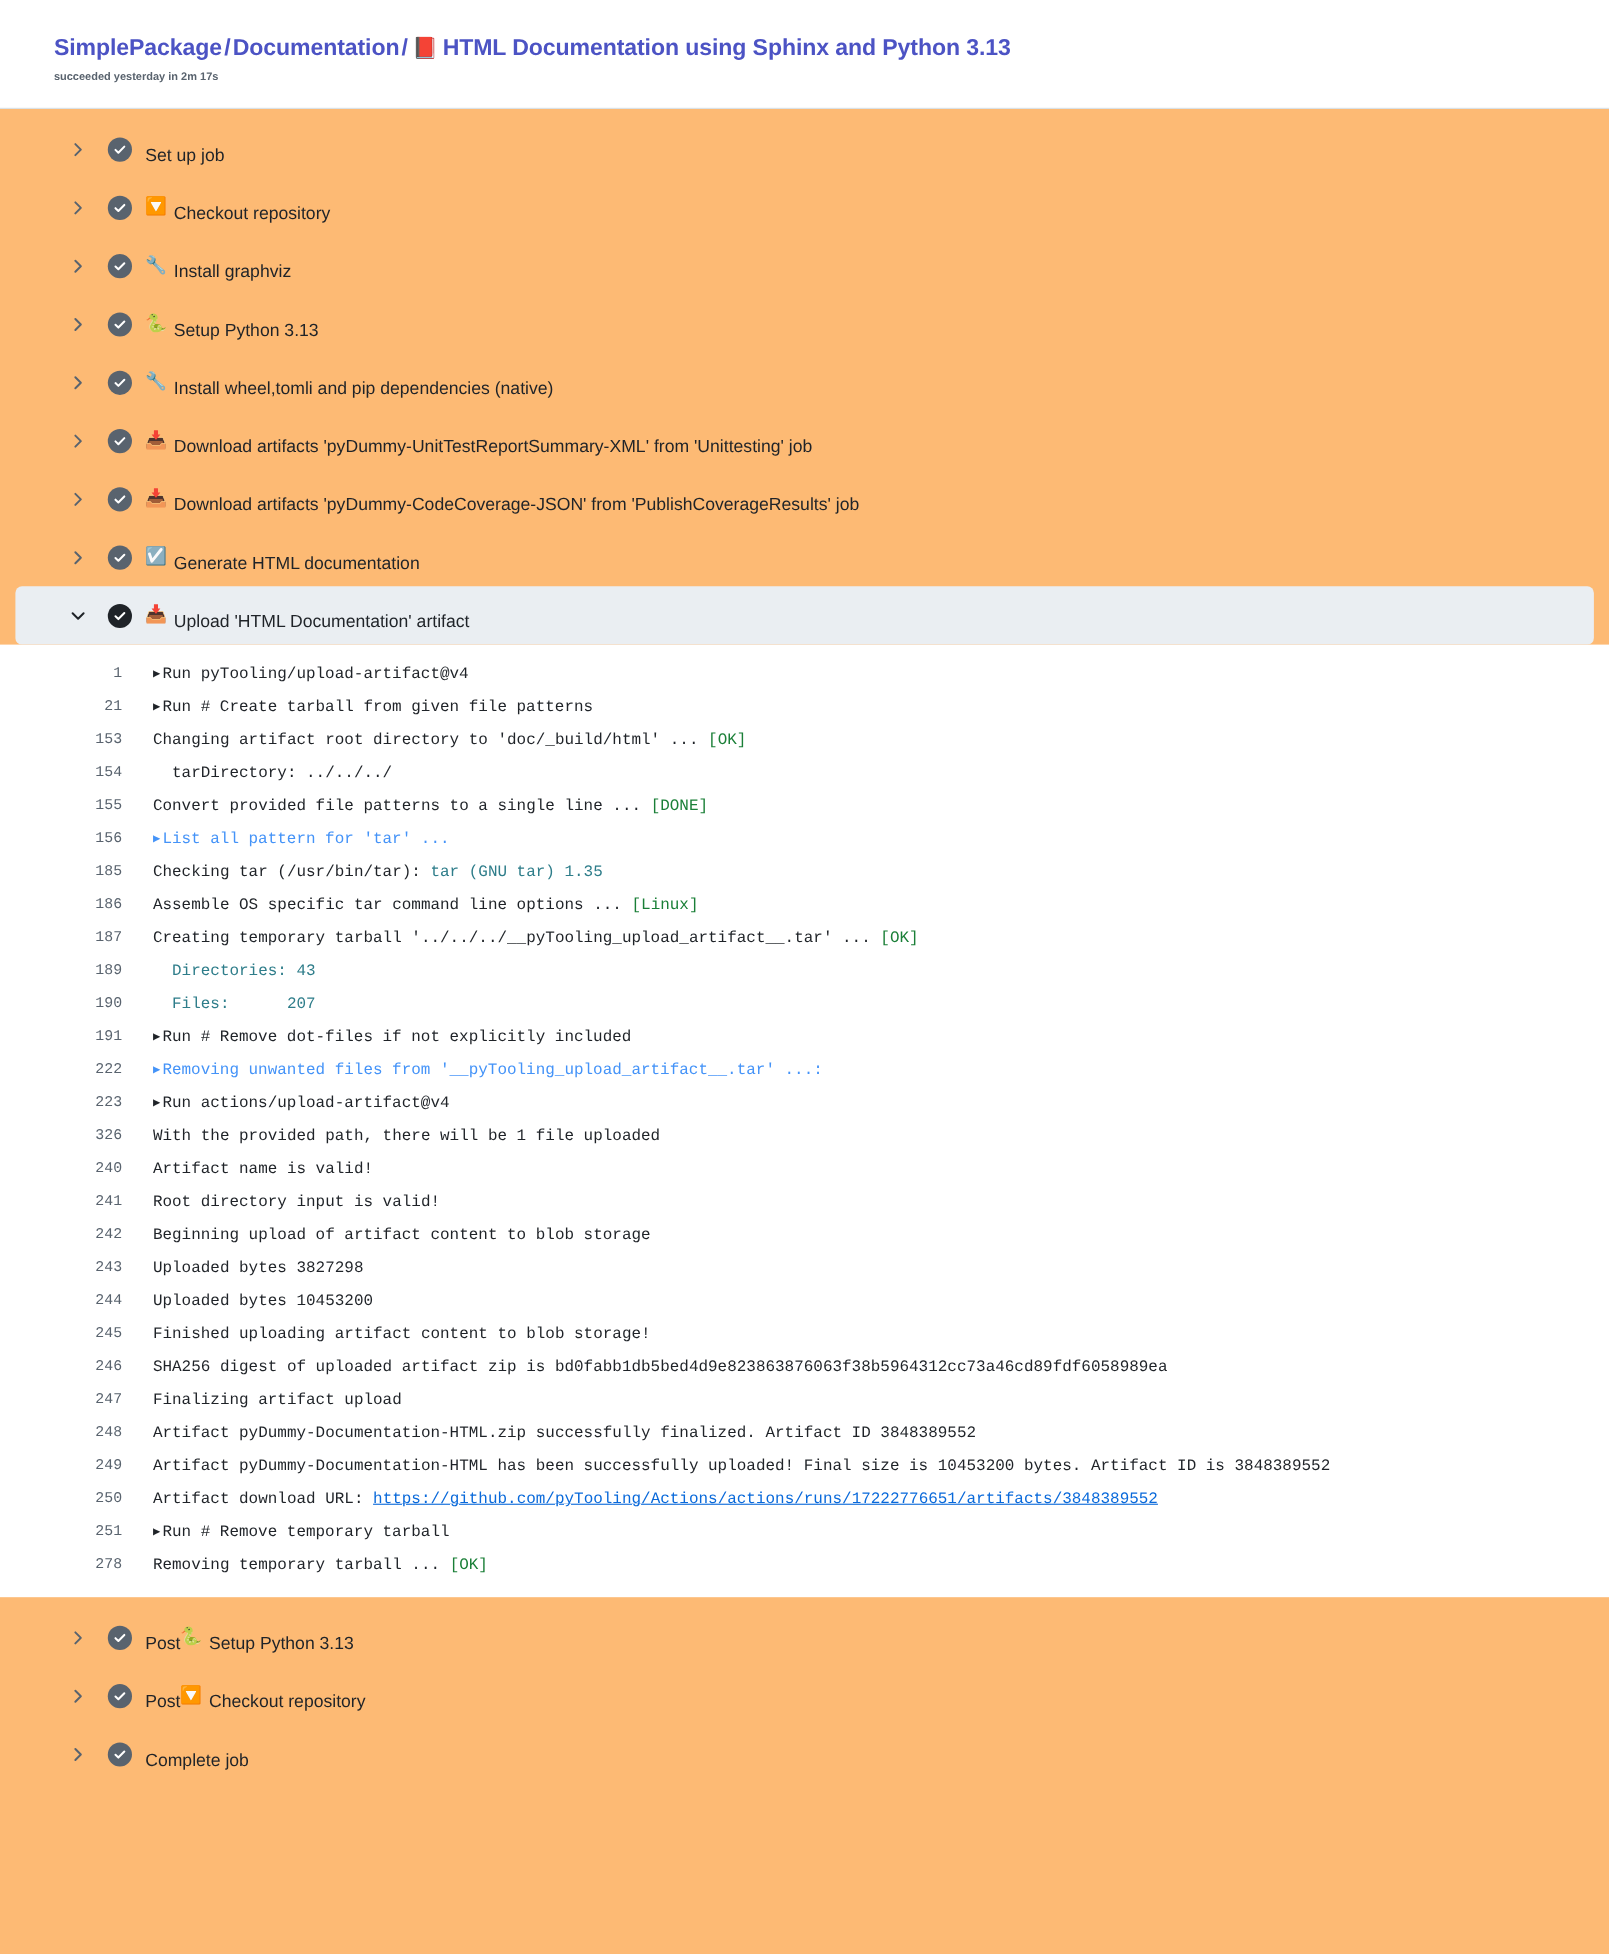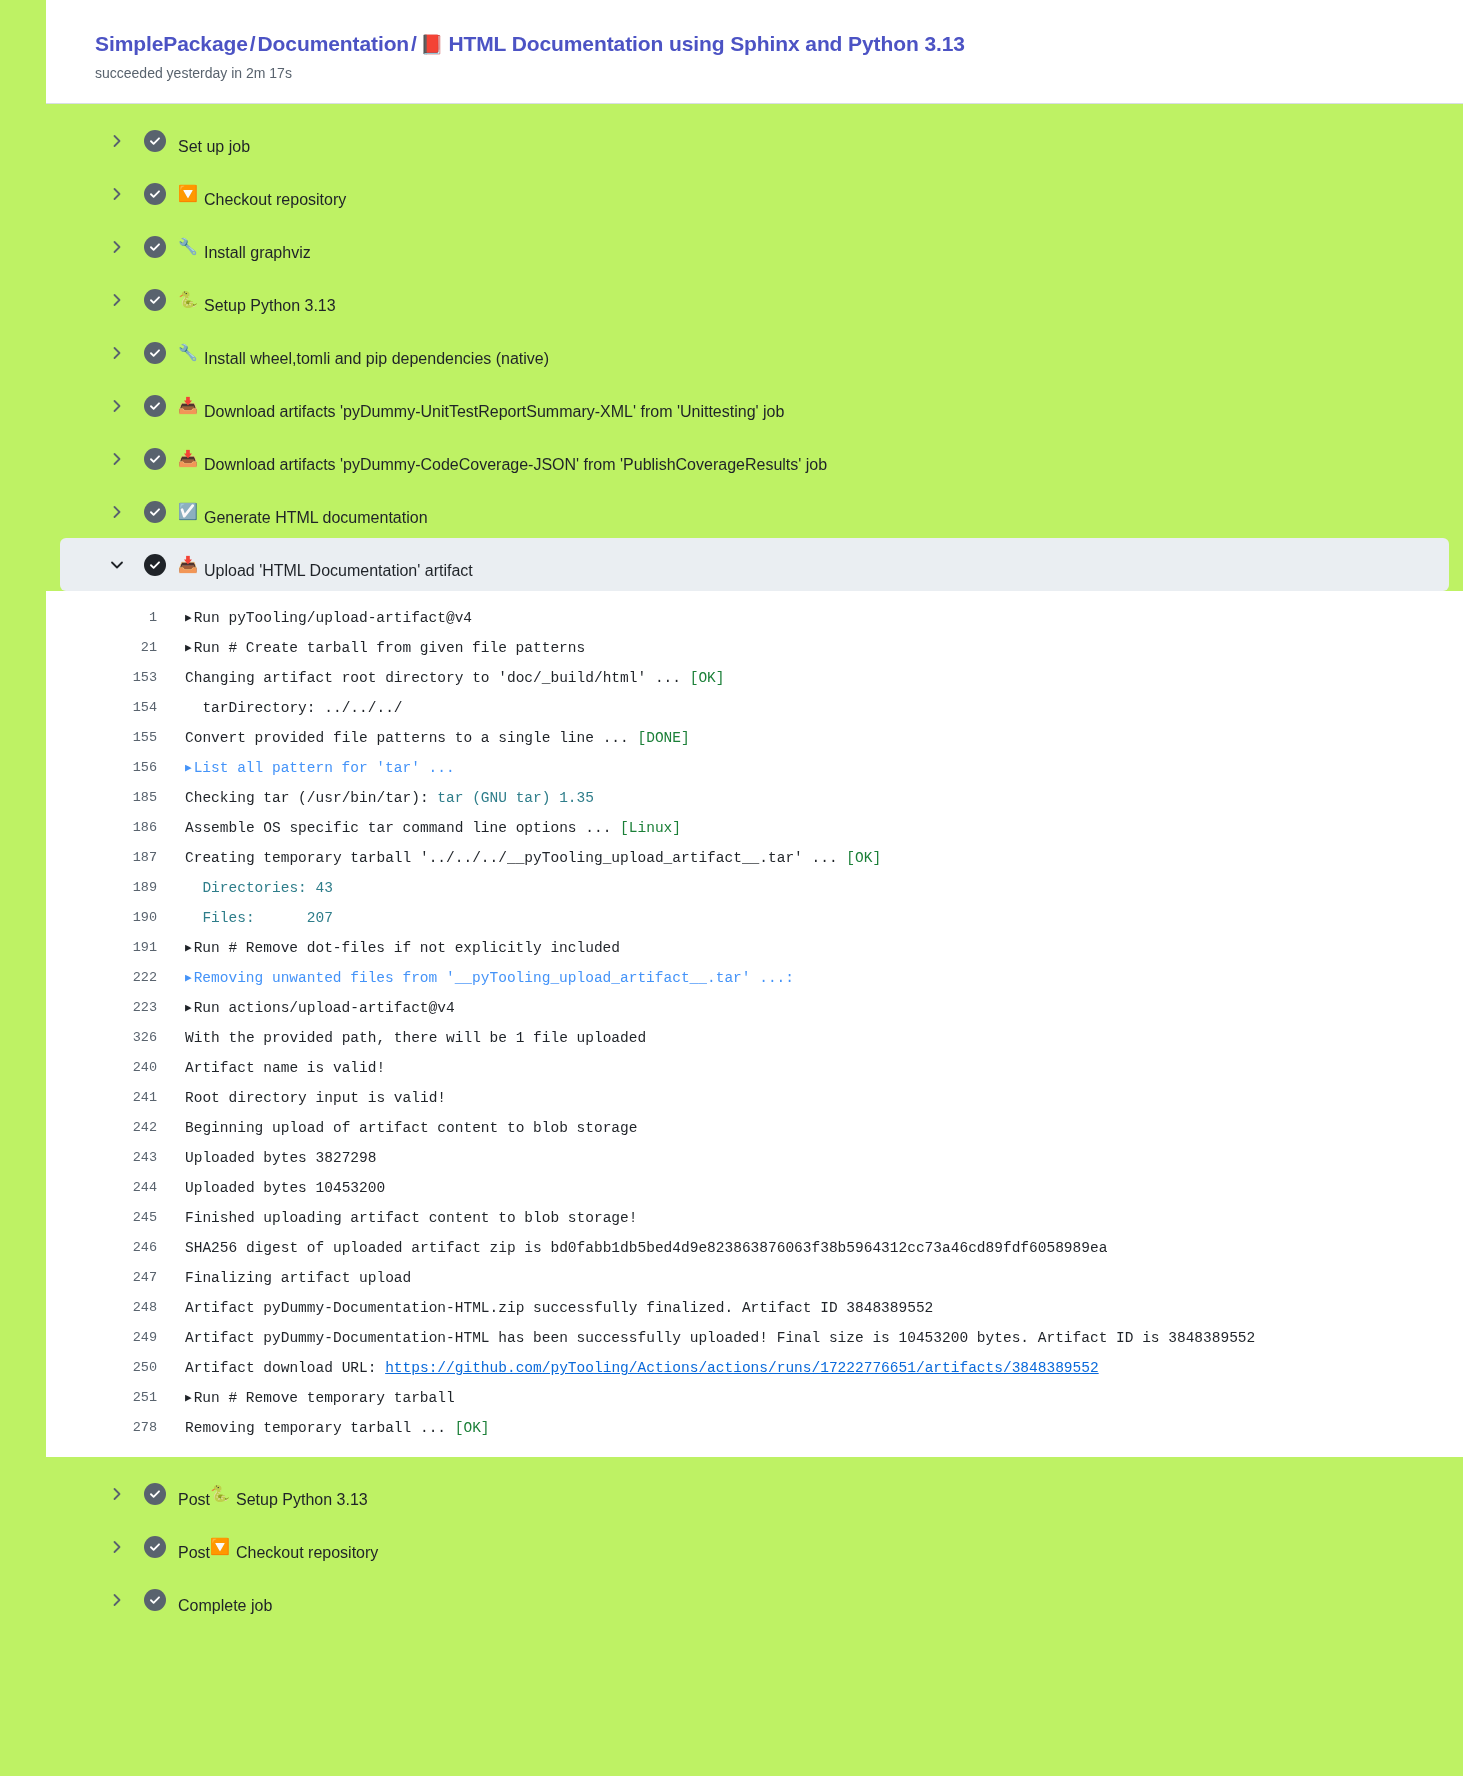--- a/index.html
+++ b/index.html
@@ -5,23 +5,22 @@
   * { box-sizing: border-box; }
   html, body {
     margin: 0;
     padding: 0;
     background: #ffffff;
     font-family: "Liberation Sans", sans-serif;
   }
   .page {
     width: 1463px;
     min-height: 1776px;
-    background: #bef264;
+    background: #fdba74;
     position: relative;
-    padding-left: 46px;
   }
 
   
   .job-header {
     padding: 30px 0 22px 49px;
     border-bottom: 1px solid #d8dee4;
     background: #ffffff;
   }
   .breadcrumb {
     font-size: 21px;
@@ -29,23 +28,23 @@
     color: #4c53c4;
     line-height: 1.35;
     letter-spacing: -0.1px;
     white-space: nowrap;
   }
   .breadcrumb .crumb { color: #4c53c4; }
   .breadcrumb .sep { color: #4c53c4; font-weight: 700; padding: 0 2px; }
   .breadcrumb .emoji { font-size: 19px; padding: 0 4px 0 2px; }
   .job-status {
     margin-top: 7px;
-    font-size: 14px;
+    font-size: 10px;
     color: #59636e;
-    font-weight: 400;
+    font-weight: 700;
   }
 
   
   .steps {
     padding: 10px 0 0 0;
   }
   .step-row {
     display: flex;
     align-items: center;
     height: 53px;

